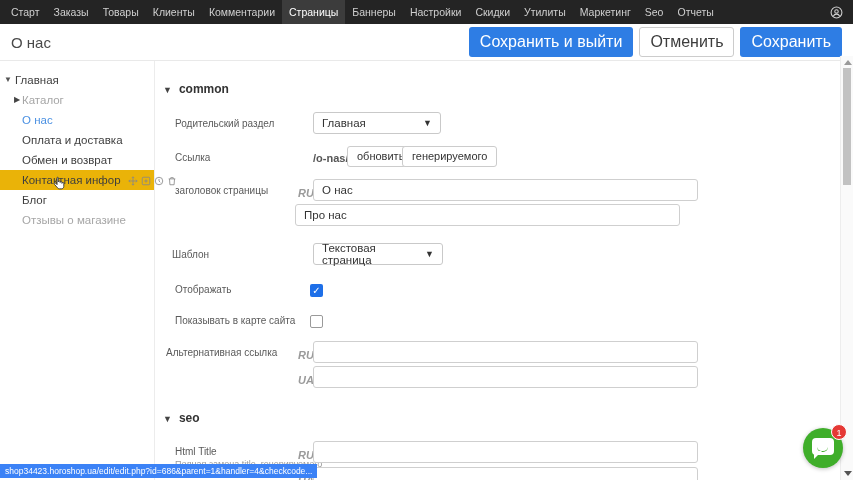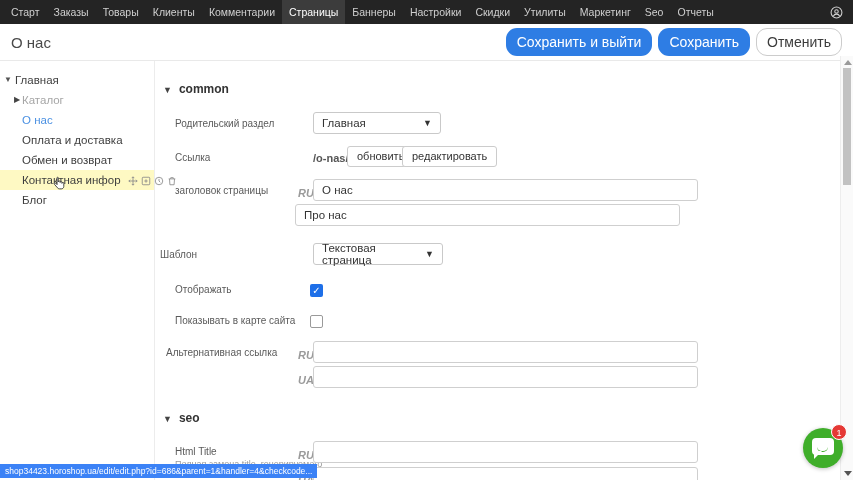--- a/index.html
+++ b/index.html
@@ -19,37 +19,37 @@
   .nav-item.active { background:#3c3c3c; color:#fff; }
   .topbar-right { margin-left:auto; display:flex; align-items:center; gap:10px; padding-right:10px; }
   .tb-icon { width:13px; height:13px; display:block; }
 
   
   .pagehead { position:absolute; left:0; top:24px; width:853px; height:37px;
               background:#fff; border-bottom:1px solid #e9e9e9;
               display:flex; align-items:center; }
   .page-title { font-size:15px; color:#4a4a4a; padding-left:11px; }
   .head-buttons { margin-left:auto; display:flex; gap:6px; padding-right:11px; }
-  .btn { font-size:14px; border-radius:11px; padding:5px 10px; cursor:pointer; border:1px solid transparent; }
+  .btn { font-size:16px; border-radius:3px; padding:5px 10px; cursor:pointer; border:1px solid transparent; }
   .btn-blue { background:#2e7de4; color:#fff; }
   .btn-plain { background:#fff; color:#3c3c3c; border:1px solid #ccc; }
 
   
   .sidebar { position:absolute; left:0; top:61px; width:155px; bottom:0;
              border-right:1px solid #ececec; background:#fff; font-size:11.5px; color:#3e3e3e; }
   .tree-item { position:relative; height:20px; line-height:20px; cursor:pointer; white-space:nowrap; }
   .tree-item .lbl { vertical-align:top; }
   .ti-root { padding-left:15px; margin-top:9px; }
   .ti-child { padding-left:22px; }
   .caret { position:absolute; font-size:8px; color:#555; }
   .caret-root { left:4px; top:0; }
   .caret-cat { left:14px; top:0; color:#444; }
   .muted { color:#a6a6a6; }
   .active-blue { color:#4a90e2; }
-  .hovered { background:#fef9c3; }
+  .hovered { background:#eab308; }
   .row-icons { display:inline-flex; gap:3px; margin-left:4px; vertical-align:middle; }
   .row-icons svg { width:10px; height:10px; display:block; }
   .hand-cursor { position:absolute; left:52px; top:6px; width:15px; height:16px; z-index:5; }
 
   
   .form-label { position:absolute; font-size:10px; color:#5a5a5a; }
   .sec-head { position:absolute; font-size:12px; font-weight:bold; color:#333; }
   .sec-caret { margin-right:7px; font-size:9px; color:#444; font-weight:normal; }
   .f-select { position:absolute; width:128px; height:22px; border:1px solid #c9c9c9; border-radius:3px;
               background:#fff; font-size:11.5px; color:#333; display:flex; align-items:center;
@@ -121,22 +121,22 @@
         </svg>
       </span>
 
     </div>
   </div>
 
   <div class="pagehead">
     <div class="page-title">О нас</div>
     <div class="head-buttons">
       <button class="btn btn-blue">Сохранить и выйти</button>
+      <button class="btn btn-plain">Отменить</button>
       <button class="btn btn-blue">Сохранить</button>
-      <button class="btn btn-plain">Отменить</button>
     </div>
   </div>
 
   <div class="sidebar">
     <div class="tree-item ti-root">
       <span class="caret caret-root">▼</span>
       <span class="lbl">Главная</span>
     </div>
     <div class="tree-item ti-child">
       <span class="caret caret-cat">▶</span>
@@ -178,44 +178,47 @@
           </svg>
         </span>
       </span>
       <svg class="hand-cursor" viewBox="0 0 24 26">
         <path d="M8 3v11l-2.6-2.6c-.8-.8-2.1-.3-2.1.9 0 .4.1.8.4 1.1l4.8 5.6c.8 1.2 2.1 1.9 3.6 1.9h2.9c2.2 0 4-1.8 4-4v-5c0-.9-.7-1.6-1.5-1.6S16 11.1 16 12v-1.5c0-.9-.7-1.6-1.5-1.6S13 9.6 13 10.5v-1c0-.9-.7-1.6-1.5-1.6S10 8.6 10 9.5V3c0-.6-.4-1-1-1s-1 .4-1 1z" fill="#fff" stroke="#2b2b2b" stroke-width="1.4"></path>
       </svg>
     </div>
     <div class="tree-item ti-child">
       <span class="lbl">Блог</span>
     </div>
+    <div class="tree-item ti-child">
+      <span class="lbl muted">Отзывы о магазине</span>
+    </div>
   </div>
 
   <div class="sec-head" style="left:163px; top:82px;">
     <span class="sec-caret">▼</span><span>common</span>
   </div>
 
   <div class="form-label" style="left:175px; top:118px;">Родительский раздел</div>
   <div class="f-select" style="left:313px; top:112px;">
     <span>Главная</span>
     <span class="chev">▼</span>
   </div>
 
   <div class="form-label" style="left:175px; top:152px;text-align:right;">Ссылка</div>
   <div class="link-path" style="left:313px; top:152px;font-weight:bold;">/o-nas/</div>
   <button class="mini-btn" style="left:347px; top:146px;">обновить</button>
-  <button class="mini-btn" style="left:402px; top:146px;">редактировать</button>
+  <button class="mini-btn" style="left:402px; top:146px;">генерируемого</button>
 
   <div class="form-label" style="left:175px; top:185px;">заголовок страницы</div>
   <span class="lang-tag" style="left:298px; top:187px;">RU</span>
   <input class="f-input" style="left: 313px; top: 179px;" value="О нас">
   <span class="lang-tag" style="left:298px; top:212px;">UA</span>
   <input class="f-input" style="left: 295px; top: 204px;" value="Про нас">
 
-  <div class="form-label" style="left:160px; top:249px;text-align:center;">Шаблон</div>
+  <div class="form-label" style="left:172px; top:249px;text-align:center;">Шаблон</div>
   <div class="f-select" style="left:313px; top:243px; width:130px;">
     <span>Текстовая страница</span>
     <span class="chev">▼</span>
   </div>
 
   <div class="form-label" style="left:175px; top:284px;">Отображать</div>
   <div class="checkbox cb-on" style="left:310px; top:284px;">✓</div>
 
   <div class="form-label" style="left:175px; top:315px;">Показывать в карте сайта</div>
   <div class="checkbox cb-off" style="left:310px; top:315px;"></div>

